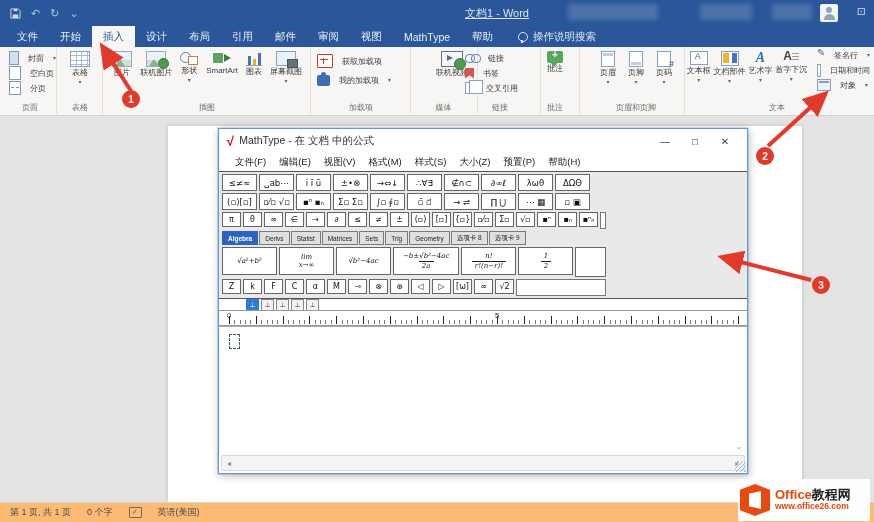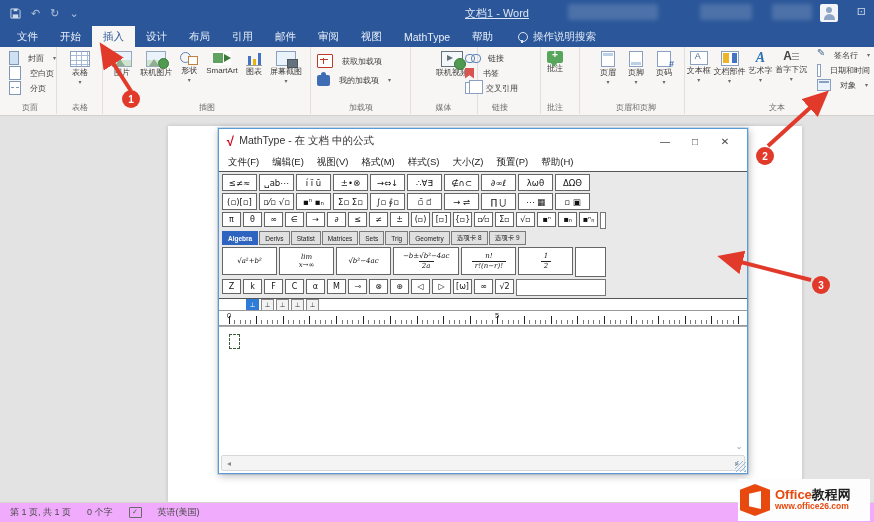--- a/index.html
+++ b/index.html
@@ -111,21 +111,21 @@
         box-shadow:0 0 4px rgba(0,0,0,.18);z-index:1;}
 
   
   .mt{position:absolute;left:218px;top:128px;width:528px;height:344px;background:#fff;
       border:1px solid #5b9bd5;box-shadow:1px 2px 8px rgba(0,0,0,.28),0 0 0 1px rgba(91,155,213,.25);
       display:flex;flex-direction:column;z-index:5;}
   .mt-title{height:24px;display:flex;align-items:center;padding:0 7px;font-size:10.5px;color:#333;flex:0 0 auto;}
   .mt-logo{color:#d0021b;font-weight:bold;font-style:italic;margin-right:6px;font-size:13px;}
   .mt-ctrls{margin-left:auto;display:flex;gap:0;}
   .mt-ctrls span{width:30px;text-align:center;font-size:10px;color:#444;}
-  .mt-menu{height:18px;display:flex;align-items:center;gap:13px;padding:0 9px;font-size:9.5px;color:#222;flex:0 0 auto;}
+  .mt-menu{height:18px;display:flex;align-items:center;gap:13px;padding:0 16px;font-size:9.5px;color:#222;flex:0 0 auto;}
   .mt-tools{flex:0 0 auto;background:#e9e9e9;border-top:1px solid #555;border-bottom:1px solid #555;padding:2px 3px;}
   .trow{display:flex;gap:2px;margin-bottom:2px;width:384px;}
   .trow:last-child{margin-bottom:0;}
   .tbtn{height:17px;flex:0 0 35px;background:#fff;border:1px solid #666;display:flex;align-items:center;
         justify-content:center;font-size:8.5px;font-family:"DejaVu Sans",sans-serif;color:#111;
         white-space:nowrap;overflow:hidden;}
   .tbtn.sm{flex:0 0 19px;height:15px;font-size:8px;}
   .fill{background:#fff;border:1px solid #777;height:15px;flex:1;}
   .ptabs{display:flex;gap:1px;width:384px;margin-bottom:2px;}
   .ptab{height:12px;padding:0 5px;font-size:6.5px;border:1px solid #7a7a7a;background:#e0e0e0;color:#222;
@@ -158,21 +158,21 @@
               border-top:1px solid #d0d0d0;margin:0 2px 2px 2px;border:1px solid #d8d8d8;border-radius:2px;}
   .harr{width:14px;display:flex;align-items:center;justify-content:center;color:#8a8a8a;font-size:8px;}
   .htrack{flex:1;}
   .grip{position:absolute;right:1px;bottom:1px;width:11px;height:11px;
     background:repeating-linear-gradient(135deg,transparent 0 2px,#9ab8d8 2px 3px);}
 
   
   .anno{position:absolute;left:0;top:0;z-index:40;pointer-events:none;}
 
   
-  .status{position:absolute;left:0;bottom:0;width:874px;height:20px;background:#f0abfc;
+  .status{position:absolute;left:0;bottom:0;width:874px;height:20px;background:#fdba74;
           border-top:1px solid #d8d5d0;display:flex;align-items:center;gap:16px;padding:0 10px;
           font-size:9px;color:#484848;z-index:3;box-sizing:border-box;}
   .proof{width:11px;height:9px;border:1px solid #6a6a6a;border-radius:1px;font-size:7px;line-height:8px;
          text-align:center;color:#3c6e3c;}
 
   
   .wm{position:absolute;right:4px;bottom:1px;width:132px;height:42px;background:#fdfdfd;z-index:50;
       display:flex;align-items:center;gap:5px;padding:1px 2px;box-sizing:border-box;}
   .wm-logo{width:30px;height:32px;background:#e8490f;flex:0 0 auto;
       clip-path:polygon(50% 0,100% 18%,100% 82%,50% 100%,0 82%,0 18%);position:relative;}

